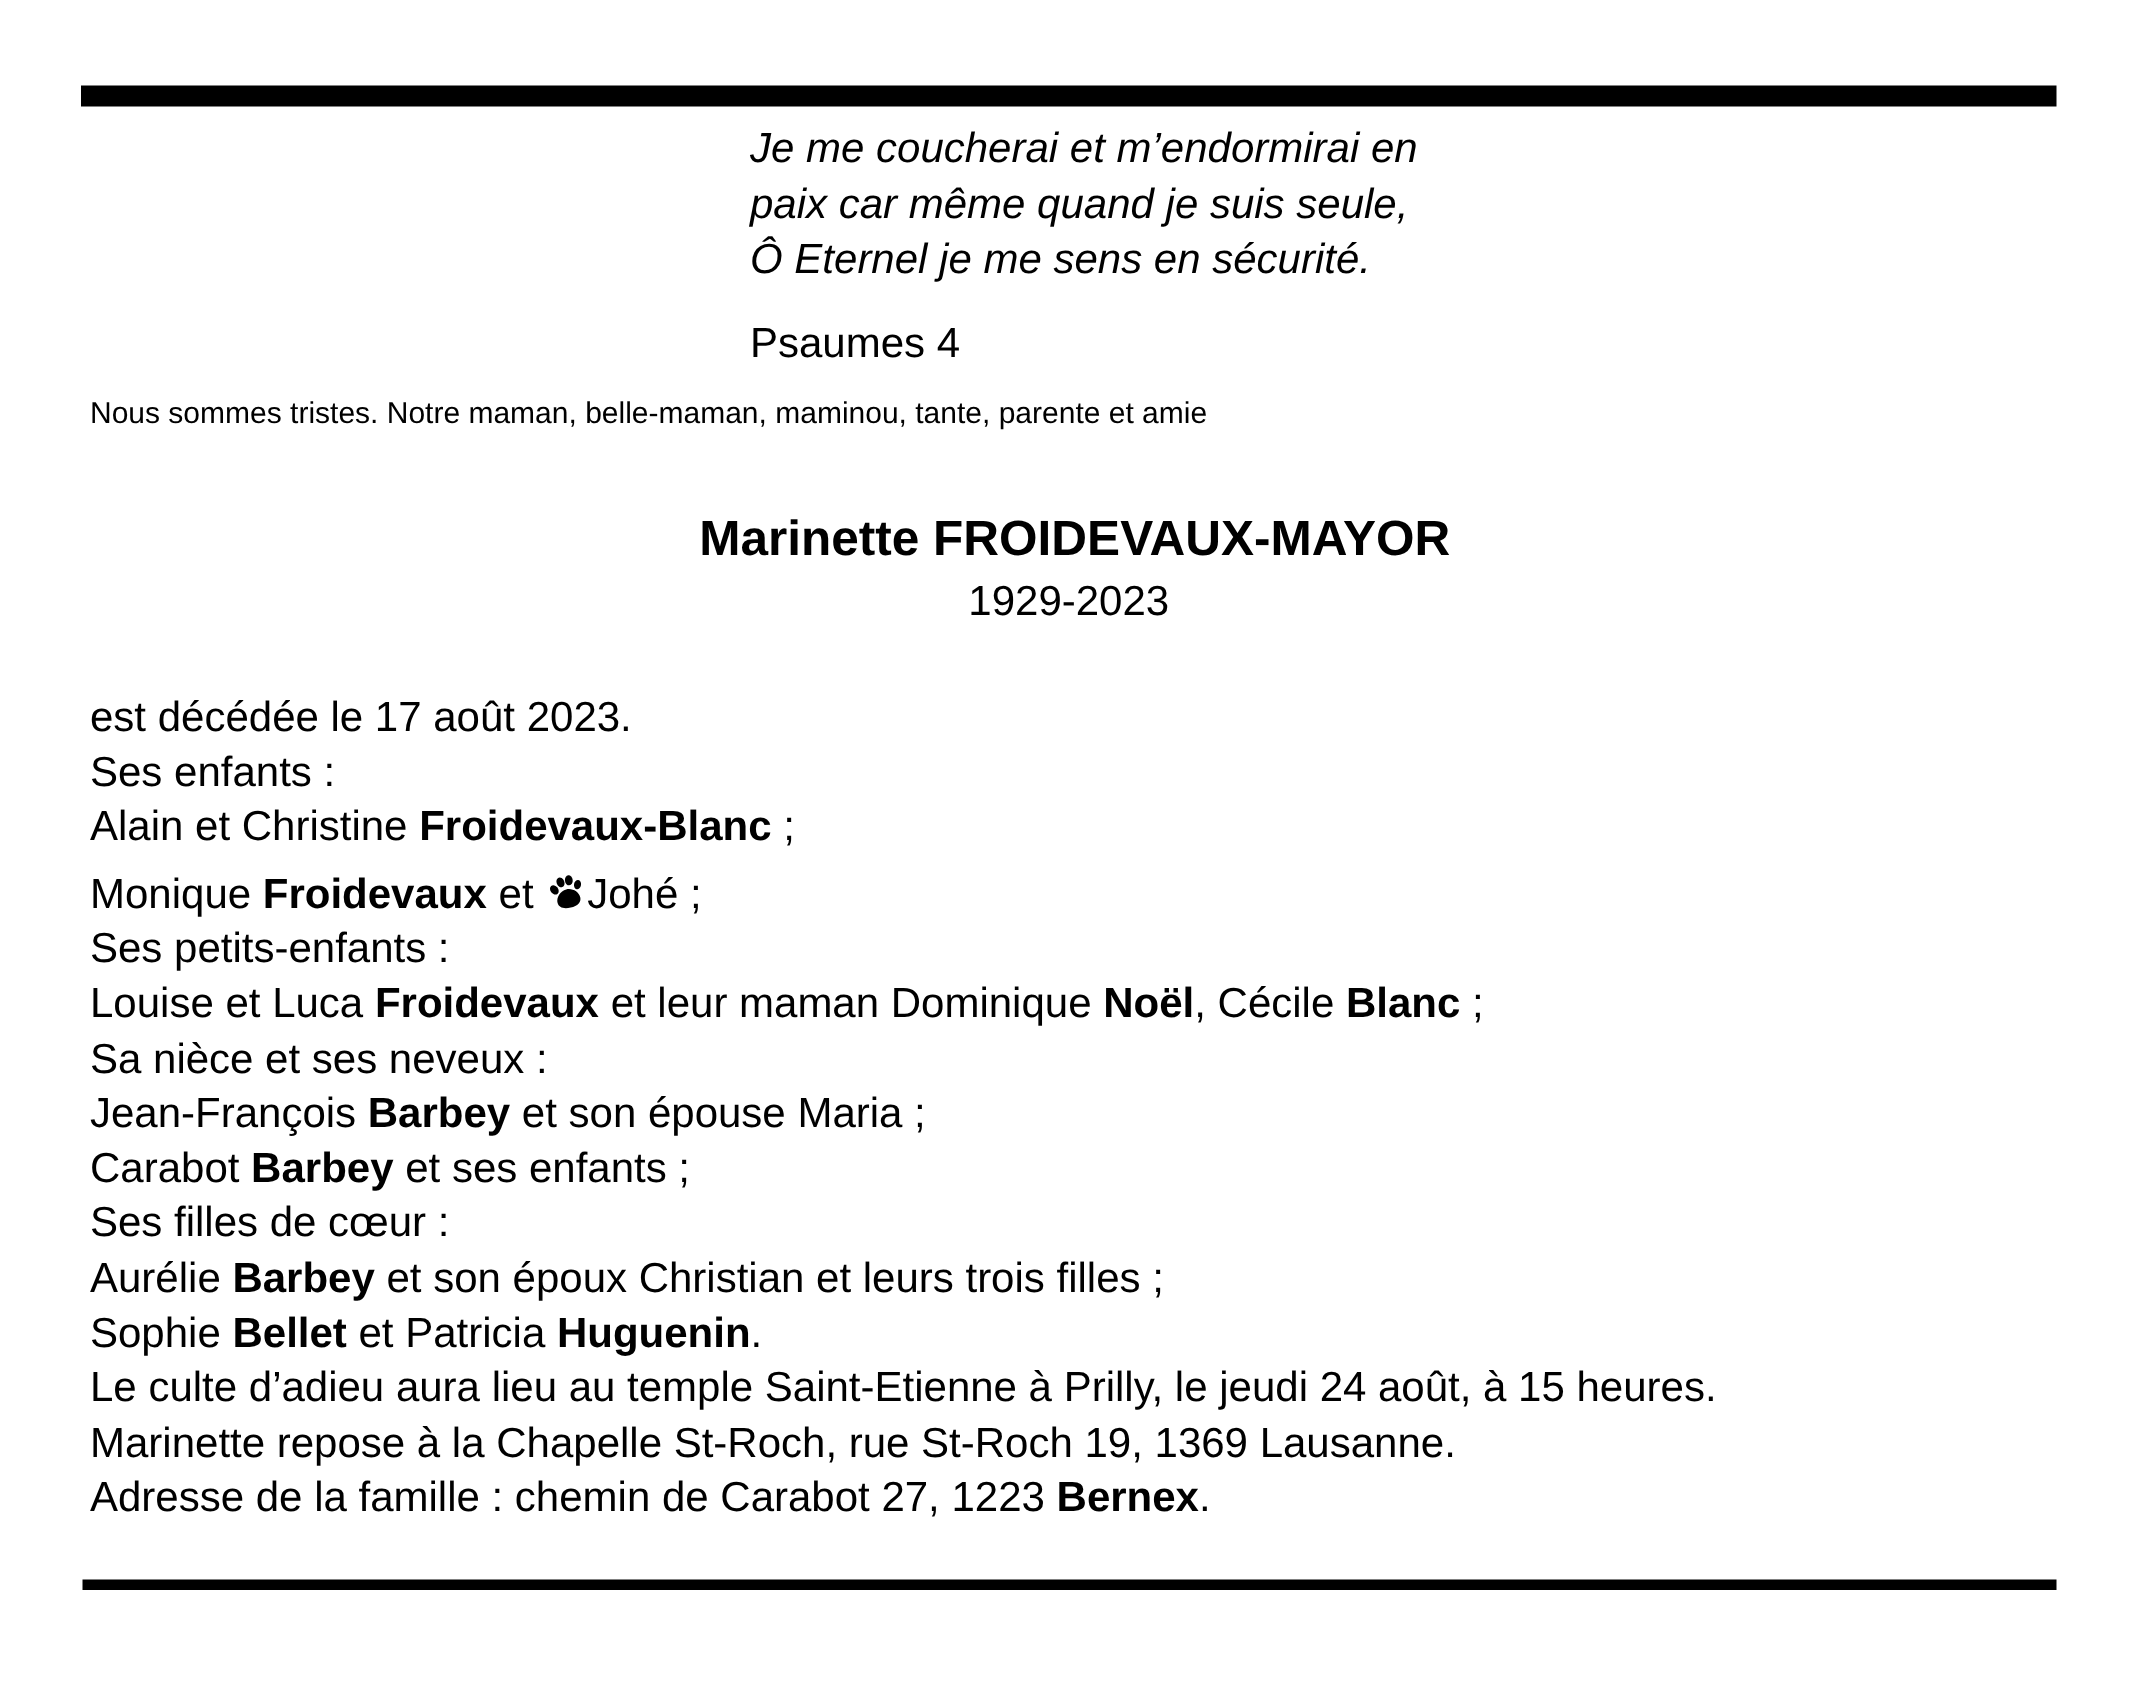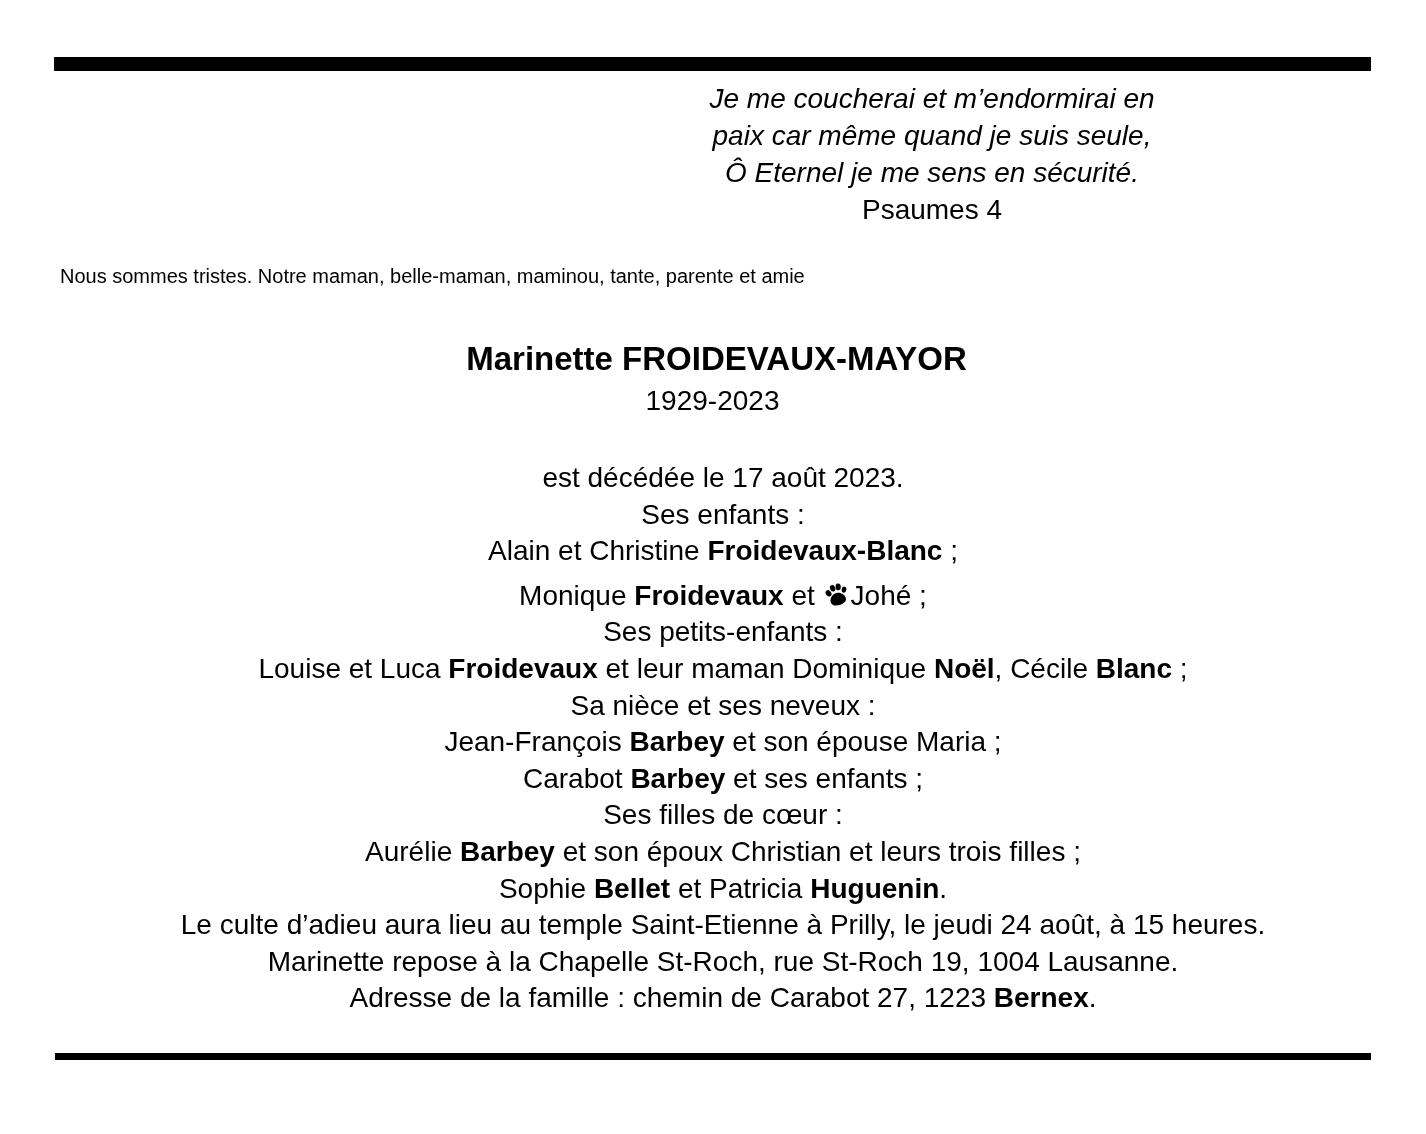--- a/index.html
+++ b/index.html
@@ -21,26 +21,26 @@
     background: #000000;
   }
   .rule-top    { left: 54px;  top: 57px;   width: 1317px; height: 14px; }
   .rule-bottom { left: 55px;  top: 1053px; width: 1316px; height: 7px;  }
 
   .quote-block {
     position: absolute;
     top: 80px;
     left: 500px;
     right: 62px;
-    text-align: center;
+    text-align: left;
     font-size: 28px;
     line-height: 37px;
   }
   .quote-line { font-style: italic; }
-  .quote-attribution { font-style: normal; }
+  .quote-attribution { font-style: normal; margin-top: 19px; }
 
   .intro-line {
     position: absolute;
     left: 60px;
     top: 258px;
     font-size: 20px;
     line-height: 37px;
     white-space: nowrap;
   }
 
@@ -64,21 +64,20 @@
     line-height: 37px;
   }
 
   .body-lines {
     position: absolute;
     left: 60px;
     top: 460px;
     right: 40px;
     font-size: 28px;
     line-height: 36.6px;
-    text-align: center;
   }
   .body-lines .line { white-space: nowrap; }
   .body-lines .line.extra-space { padding-top: 8px; }
   .b { font-weight: bold; }
 
   .paw {
     display: inline-block;
     width: 27px;
     height: 26px;
     vertical-align: -2px;
@@ -120,19 +119,19 @@
           </svg></span><span>Johé ;</span></div>
       <div class="line"><span>Ses petits-enfants :</span></div>
       <div class="line"><span>Louise et Luca </span><span class="b">Froidevaux</span><span> et leur maman Dominique </span><span class="b">Noël</span><span>, Cécile </span><span class="b">Blanc</span><span> ;</span></div>
       <div class="line"><span>Sa nièce et ses neveux :</span></div>
       <div class="line"><span>Jean-François </span><span class="b">Barbey</span><span> et son épouse Maria ;</span></div>
       <div class="line"><span>Carabot </span><span class="b">Barbey</span><span> et ses enfants ;</span></div>
       <div class="line"><span>Ses filles de cœur :</span></div>
       <div class="line"><span>Aurélie </span><span class="b">Barbey</span><span> et son époux Christian et leurs trois filles ;</span></div>
       <div class="line"><span>Sophie </span><span class="b">Bellet</span><span> et Patricia </span><span class="b">Huguenin</span><span>.</span></div>
       <div class="line"><span>Le culte d’adieu aura lieu au temple Saint-Etienne à Prilly, le jeudi 24 août, à 15 heures.</span></div>
-      <div class="line"><span>Marinette repose à la Chapelle St-Roch, rue St-Roch 19, 1004 Lausanne.</span></div>
+      <div class="line"><span>Marinette repose à la Chapelle St-Roch, rue St-Roch 19, 1369 Lausanne.</span></div>
       <div class="line"><span>Adresse de la famille : chemin de Carabot 27, 1223 </span><span class="b">Bernex</span><span>.</span></div>
     </div>
 
   <div class="rule rule-bottom"></div>
 
 </div>
 
 </body></html>

